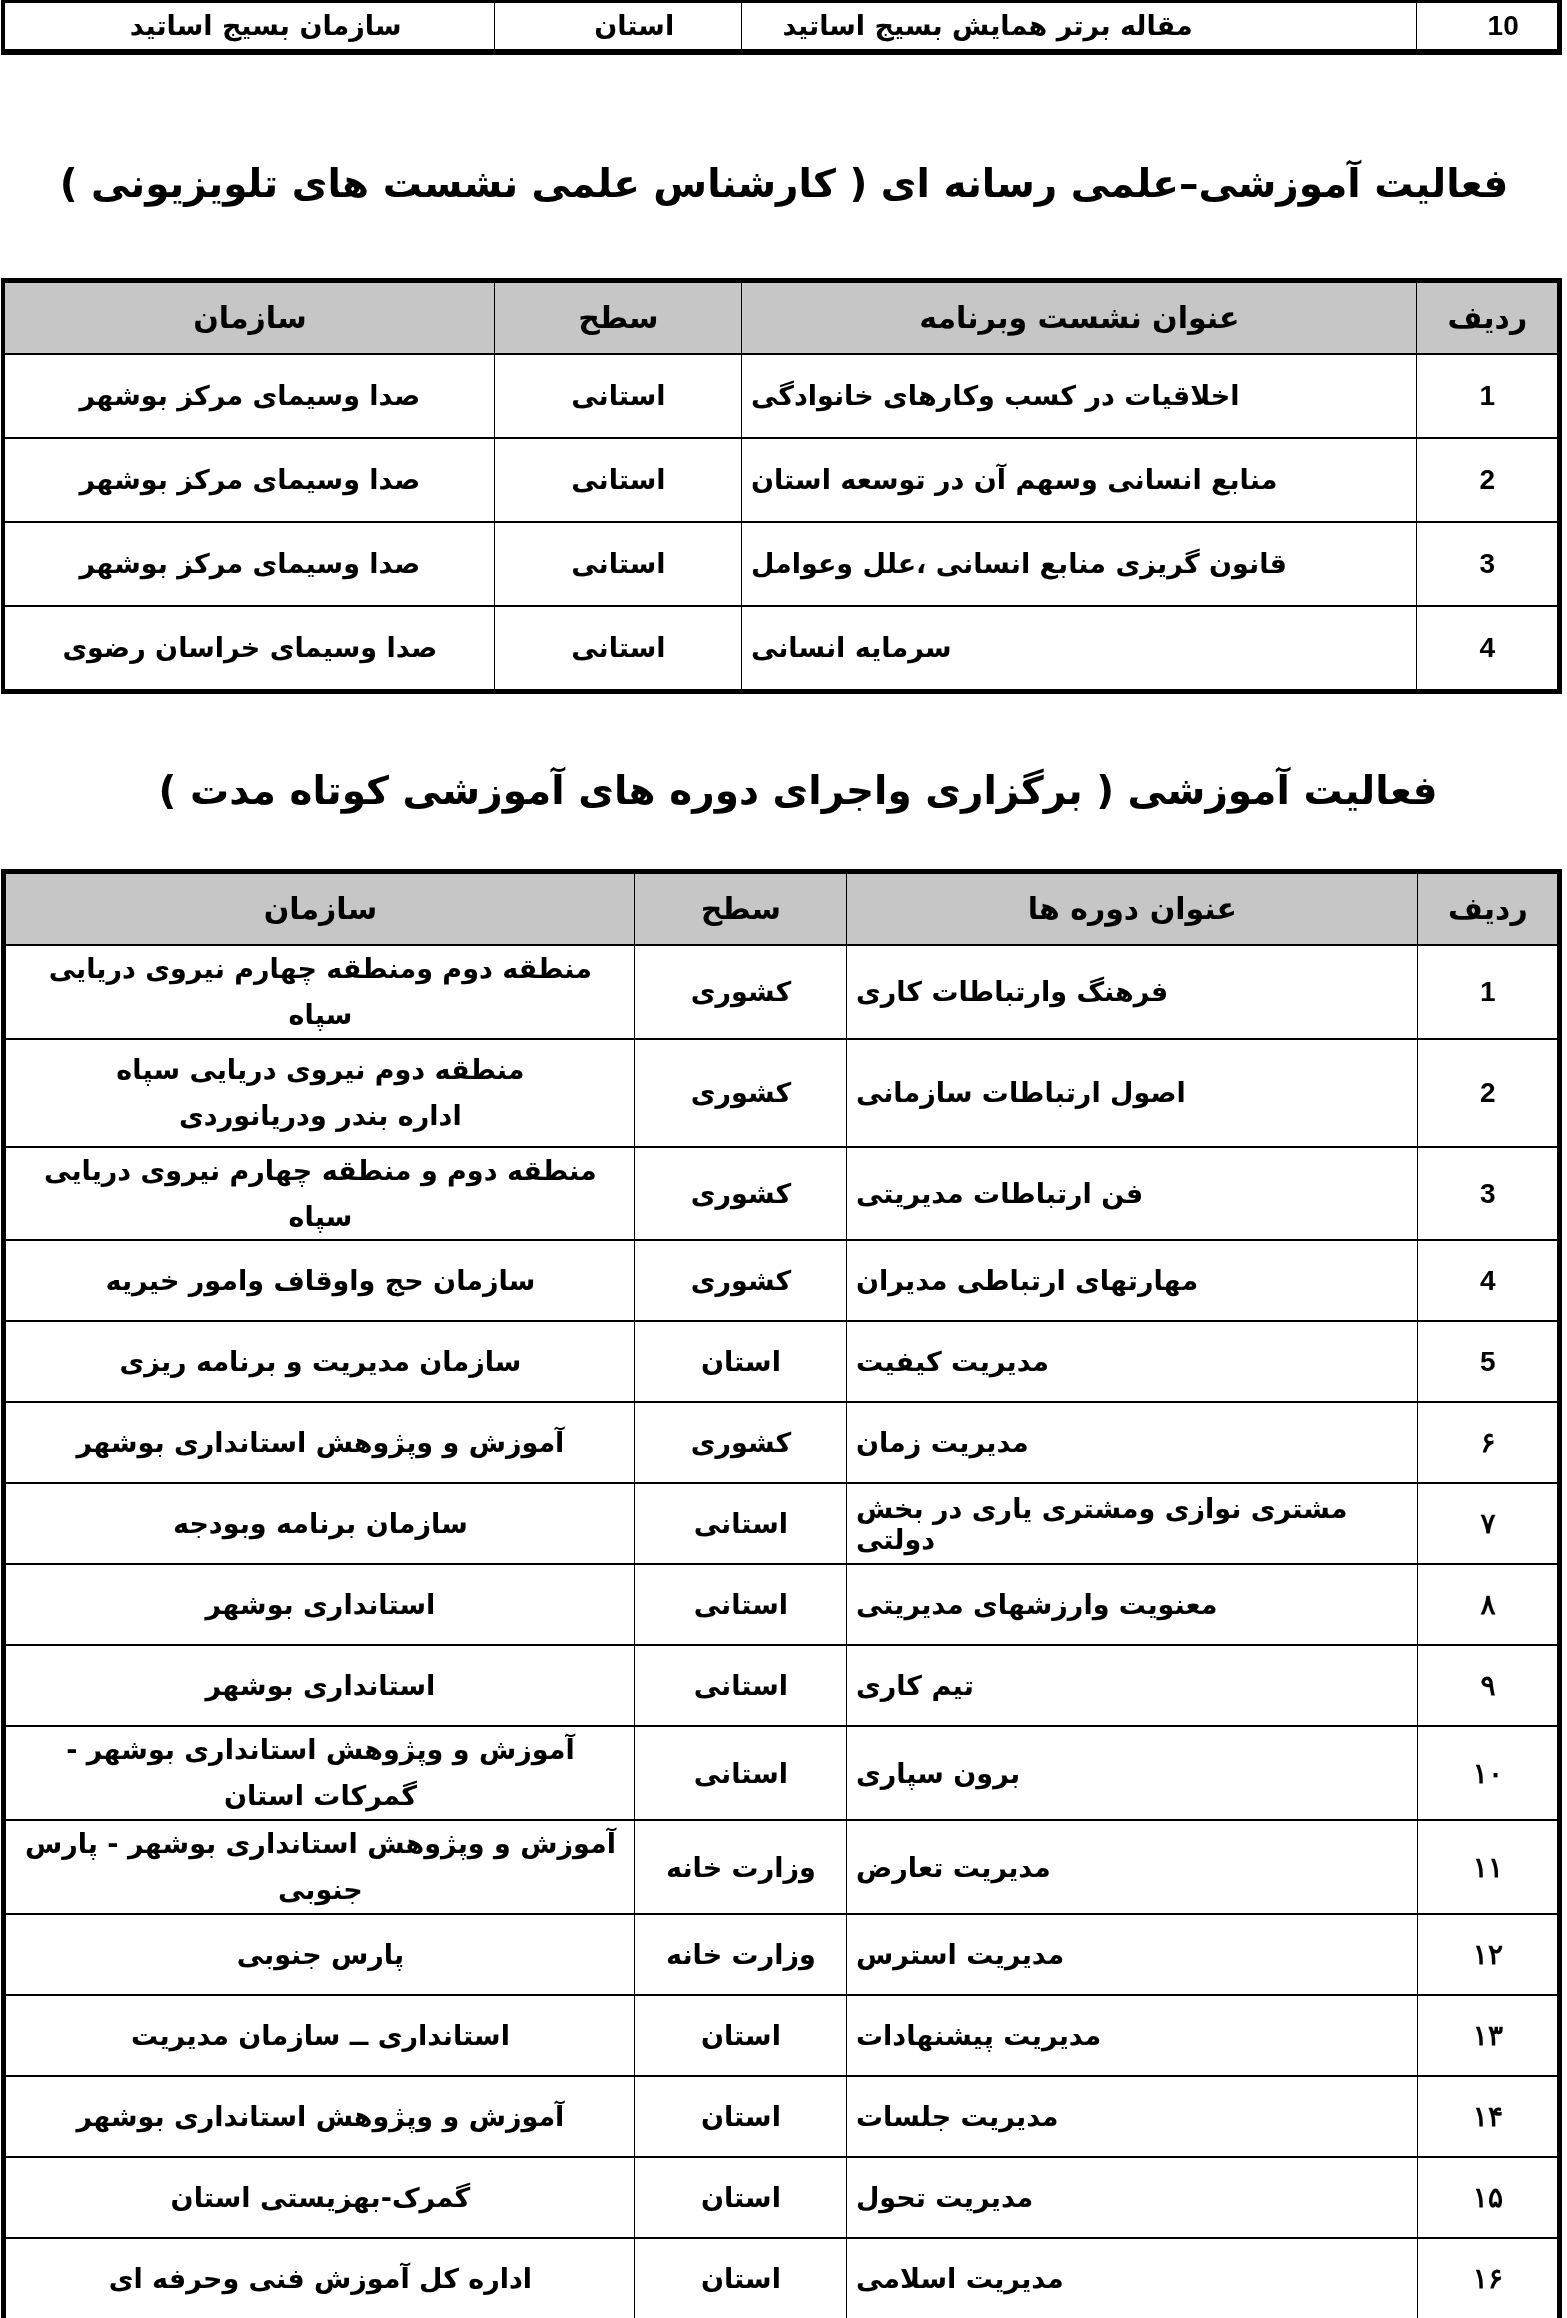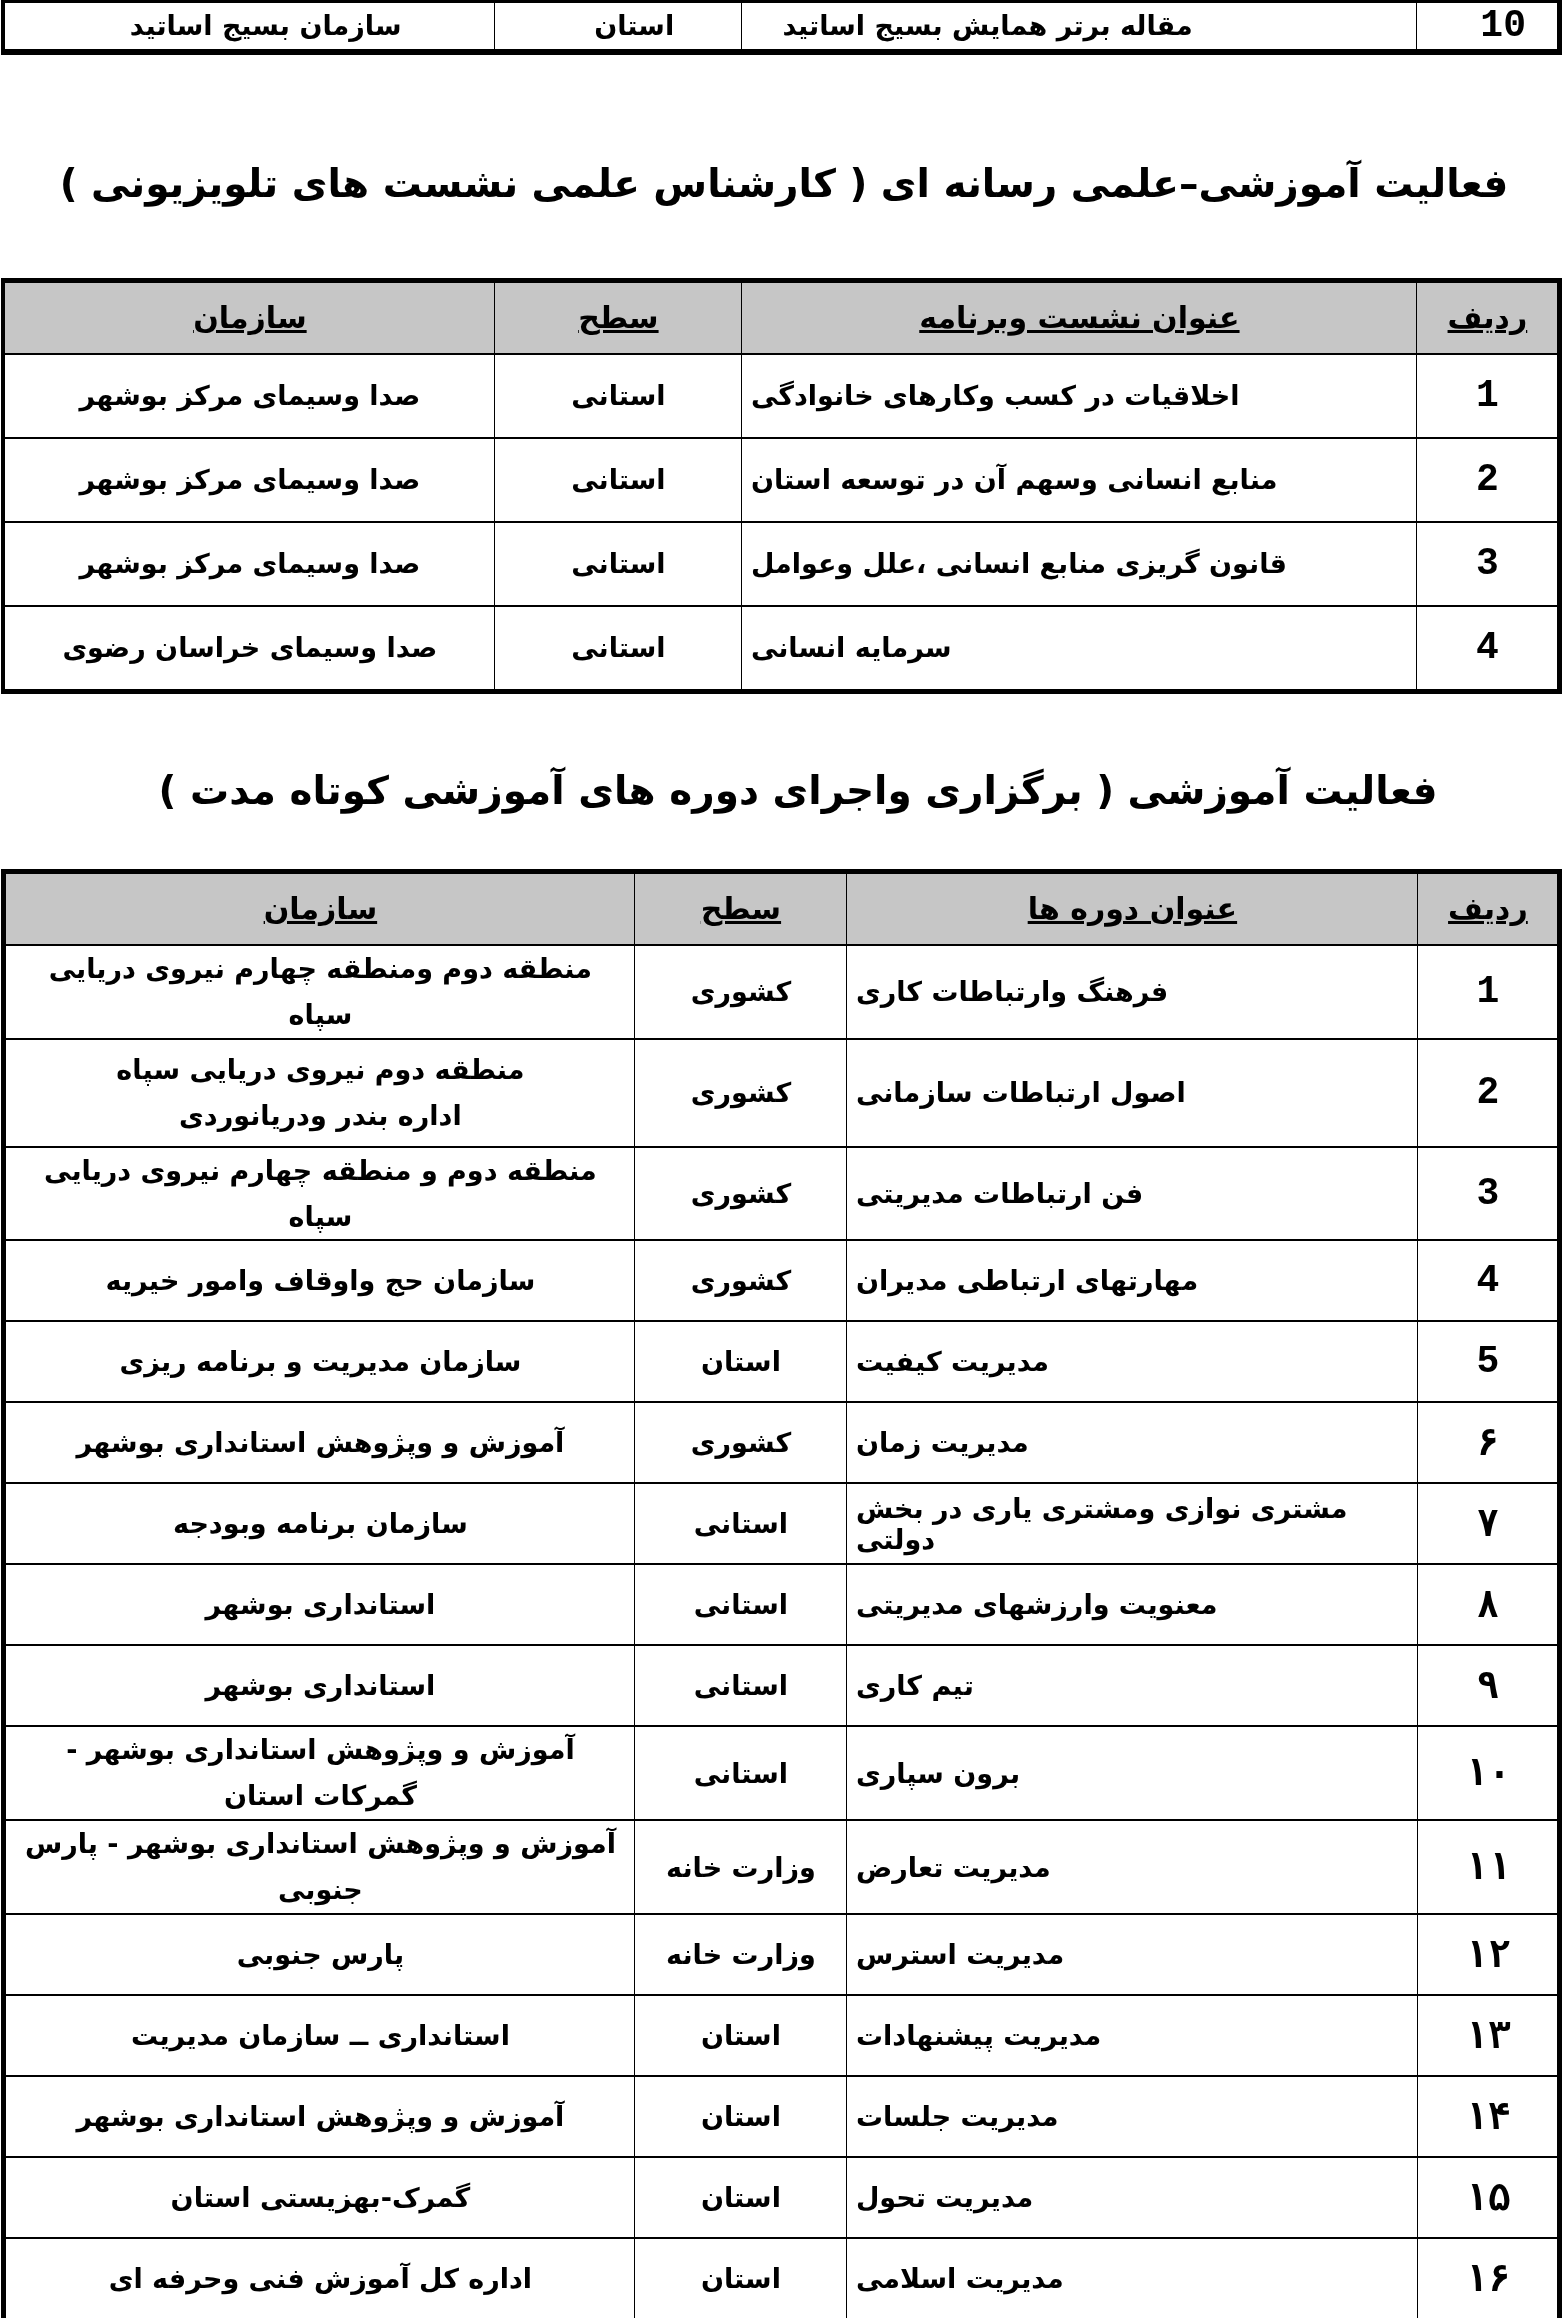--- a/index.html
+++ b/index.html
@@ -34,28 +34,27 @@
     vertical-align: middle;
     font-weight: bold;
     font-size: 27px;
     padding: 0 8.5px;
     overflow: hidden;
   }
   .tbl thead th {
     background: #c6c6c6;
     font-size: 30px;
     height: 70px;
-    text-decoration: underline;
   }
   .tbl tbody td { height: 79px; }
   .t1 tbody td { height: 82px; }
   tr.tall td { height: 106px; }
   td.num {
-    font-family: Liberation Mono, monospace;
-    font-size: 38px;
+    font-family: Liberation Sans, sans-serif;
+    font-size: 28px;
     font-weight: bold;
   }
   td.title {
     text-align: left;
     padding-right: 12.7px;
   }
   td.org {
     white-space: pre-line;
     line-height: 1.7;
   }

